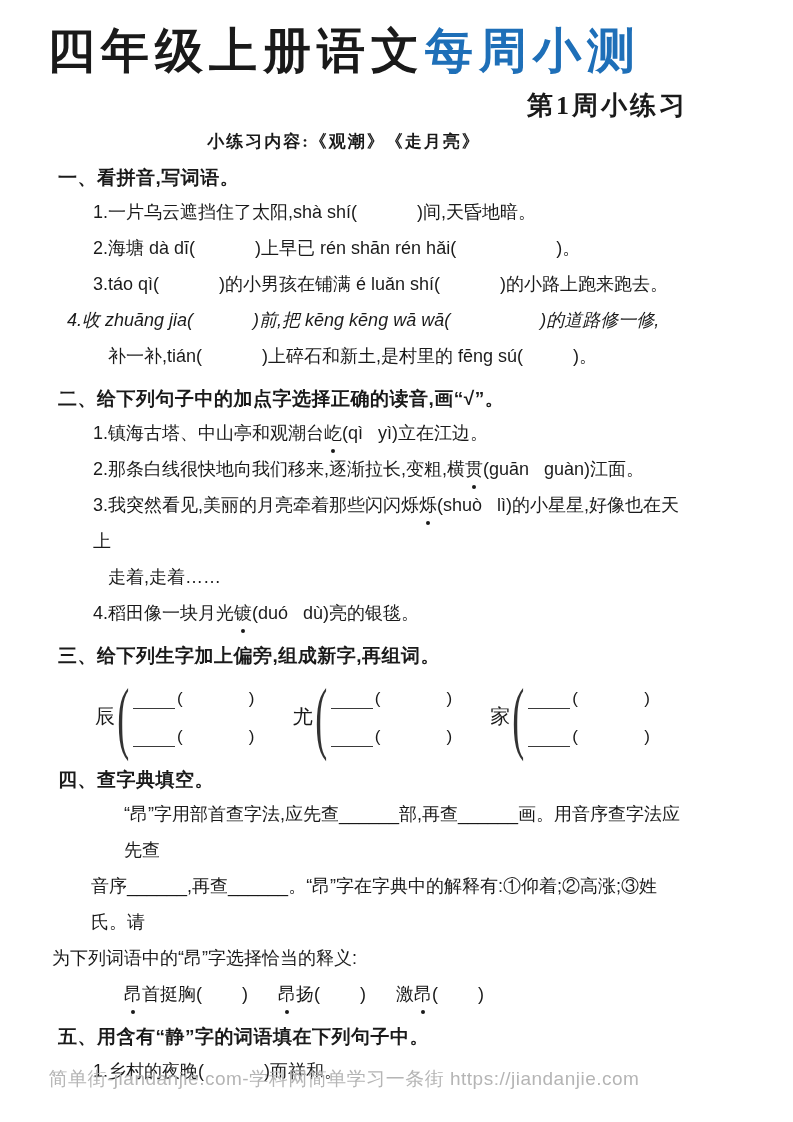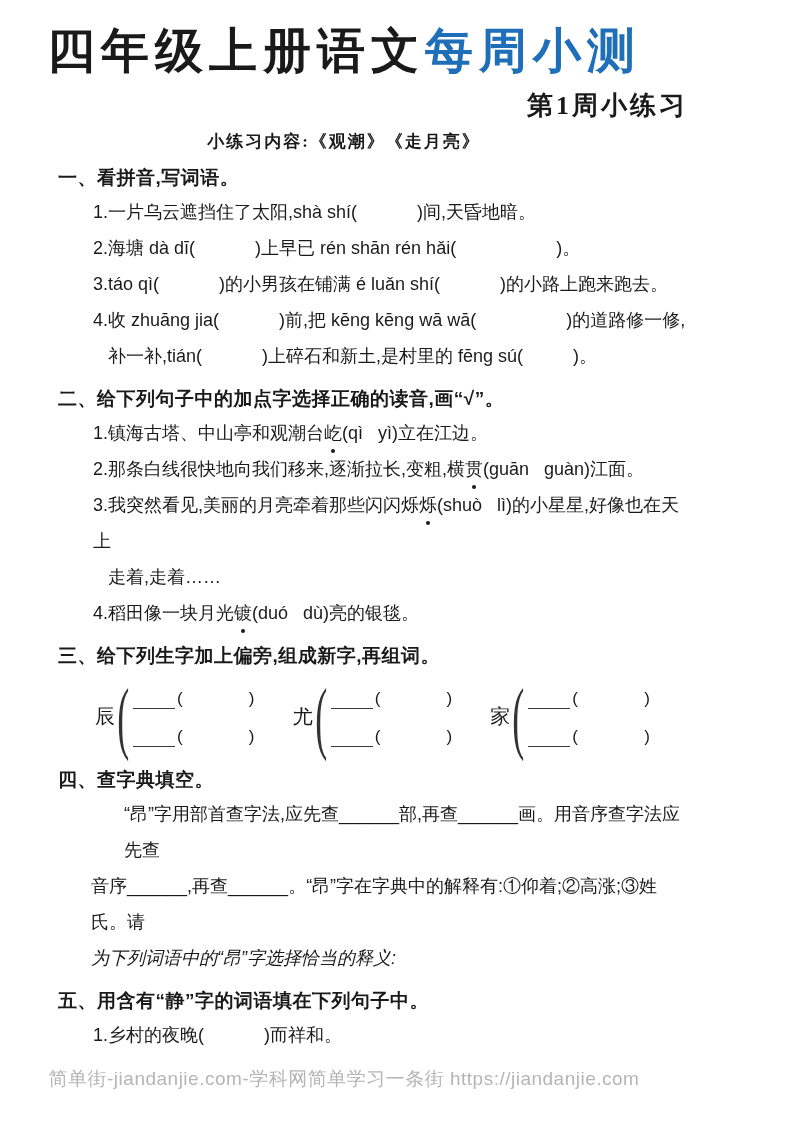--- a/index.html
+++ b/index.html
@@ -136,21 +136,21 @@
 <div class="page">
   <div class="title"><span>四年级上册语文</span><span class="accent" style="color: rgb(30, 111, 184);">每周小测</span></div>
   <div class="subtitle">第1周小练习</div>
   <div class="note">小练习内容:《观潮》《走月亮》</div>
   <div id="sections">
       <div class="section">
         <div class="sec-header">一、看拼音,写词语。</div>
         <div class="line" style="margin-left: 93px;"><span>1.一片乌云遮挡住了太阳,shà shí(            )间,天昏地暗。</span></div>
         <div class="line" style="margin-left: 93px;"><span>2.海塘 dà dī(            )上早已 rén shān rén hǎi(                    )。</span></div>
         <div class="line" style="margin-left: 93px;"><span>3.táo qì(            )的小男孩在铺满 é luǎn shí(            )的小路上跑来跑去。</span></div>
-        <div class="line" style="margin-left: 93px;"><span>4.收 zhuāng jia(            )前,把 kēng kēng wā wā(                  )的道路修一修,</span></div>
+        <div class="line" style="margin-left: 67px; font-style: italic;"><span>4.收 zhuāng jia(            )前,把 kēng kēng wā wā(                  )的道路修一修,</span></div>
         <div class="line" style="margin-left: 108px;"><span>补一补,tián(            )上碎石和新土,是村里的 fēng sú(          )。</span></div>
       </div>
       <div class="section">
         <div class="sec-header">二、给下列句子中的加点字选择正确的读音,画“√”。</div>
         <div class="line" style="margin-left: 93px;"><span>1.镇海古塔、中山亭和观潮台</span><span class="dotchar">屹</span><span>(qì   yì)立在江边。</span></div>
         <div class="line" style="margin-left: 93px;"><span>2.那条白线很快地向我们移来,逐渐拉长,变粗,横</span><span class="dotchar">贯</span><span>(guān   guàn)江面。</span></div>
         <div class="line" style="margin-left: 93px;"><span>3.我突然看见,美丽的月亮牵着那些闪闪烁</span><span class="dotchar">烁</span><span>(shuò   lì)的小星星,好像也在天上</span></div>
         <div class="line" style="margin-left: 108px;"><span>走着,走着……</span></div>
         <div class="line" style="margin-left: 93px;"><span>4.稻田像一块月光</span><span class="dotchar">镀</span><span>(duó   dù)亮的银毯。</span></div>
       </div>
@@ -180,21 +180,22 @@
               <div class="brow"><span class="blank"></span><span>(              )</span></div>
               <div class="brow"><span class="blank"></span><span>(              )</span></div>
             </div>
           </div>
         </div>
       </div>
       <div class="section">
         <div class="sec-header">四、查字典填空。</div>
         <div class="line" style="margin-left: 124px;"><span>“昂”字用部首查字法,应先查______部,再查______画。用音序查字法应先查</span></div>
         <div class="line" style="margin-left: 91px;"><span>音序______,再查______。“昂”字在字典中的解释有:①仰着;②高涨;③姓氏。请</span></div>
-        <div class="line" style="margin-left: 91px; font-style: italic;"><span>为下列词语中的“昂”字选择恰当的释义:</span></div>
+        <div class="line" style="margin-left: 52px;"><span>为下列词语中的“昂”字选择恰当的释义:</span></div>
+        <div class="line" style="margin-left: 124px;"><span class="dotchar">昂</span><span>首挺胸(        )      </span><span class="dotchar">昂</span><span>扬(        )      激</span><span class="dotchar">昂</span><span>(        )</span></div>
       </div>
       <div class="section">
         <div class="sec-header">五、用含有“静”字的词语填在下列句子中。</div>
         <div class="line" style="margin-left: 93px;"><span>1.乡村的夜晚(            )而祥和。</span></div>
       </div>
     </div>
   <div class="watermark" style="color: rgb(181, 181, 181);">简单街-jiandanjie.com-学科网简单学习一条街 https://jiandanjie.com</div>
 </div>
 
 </body></html>

